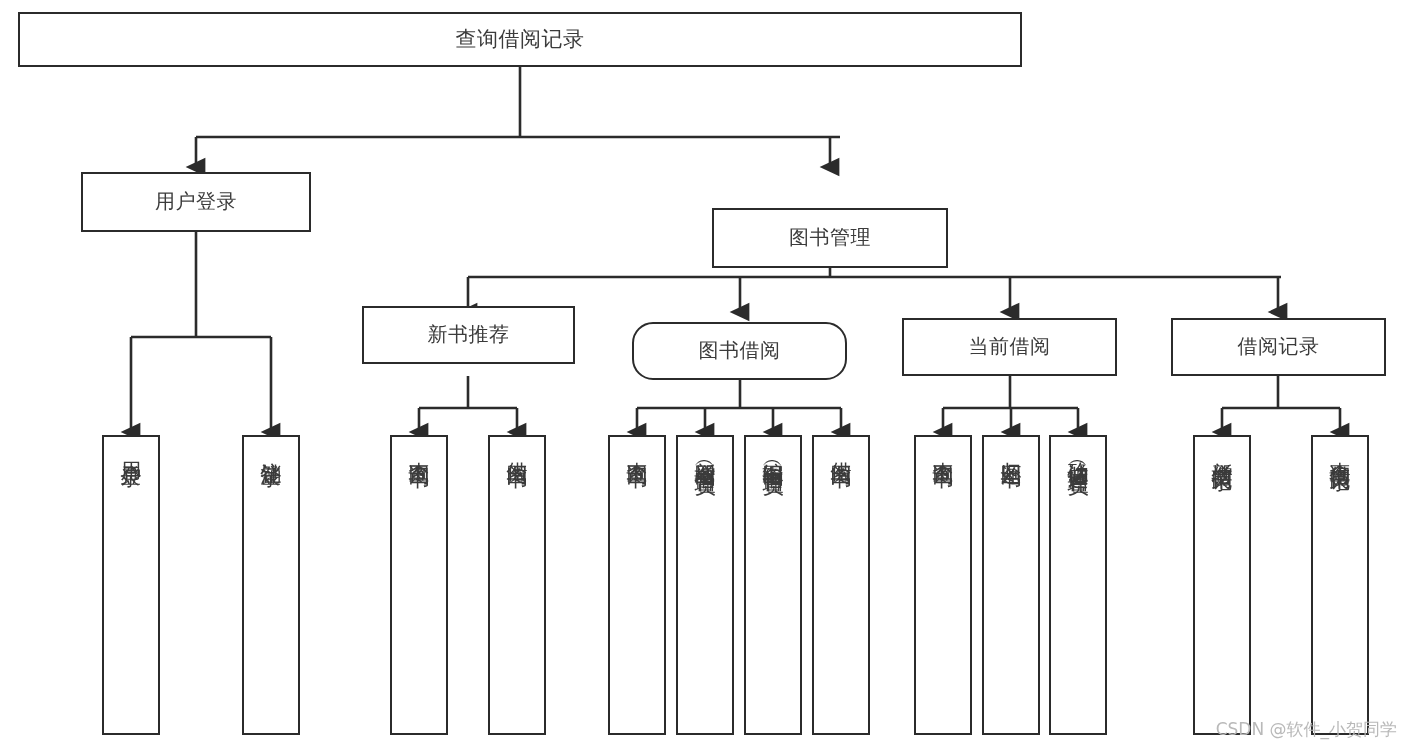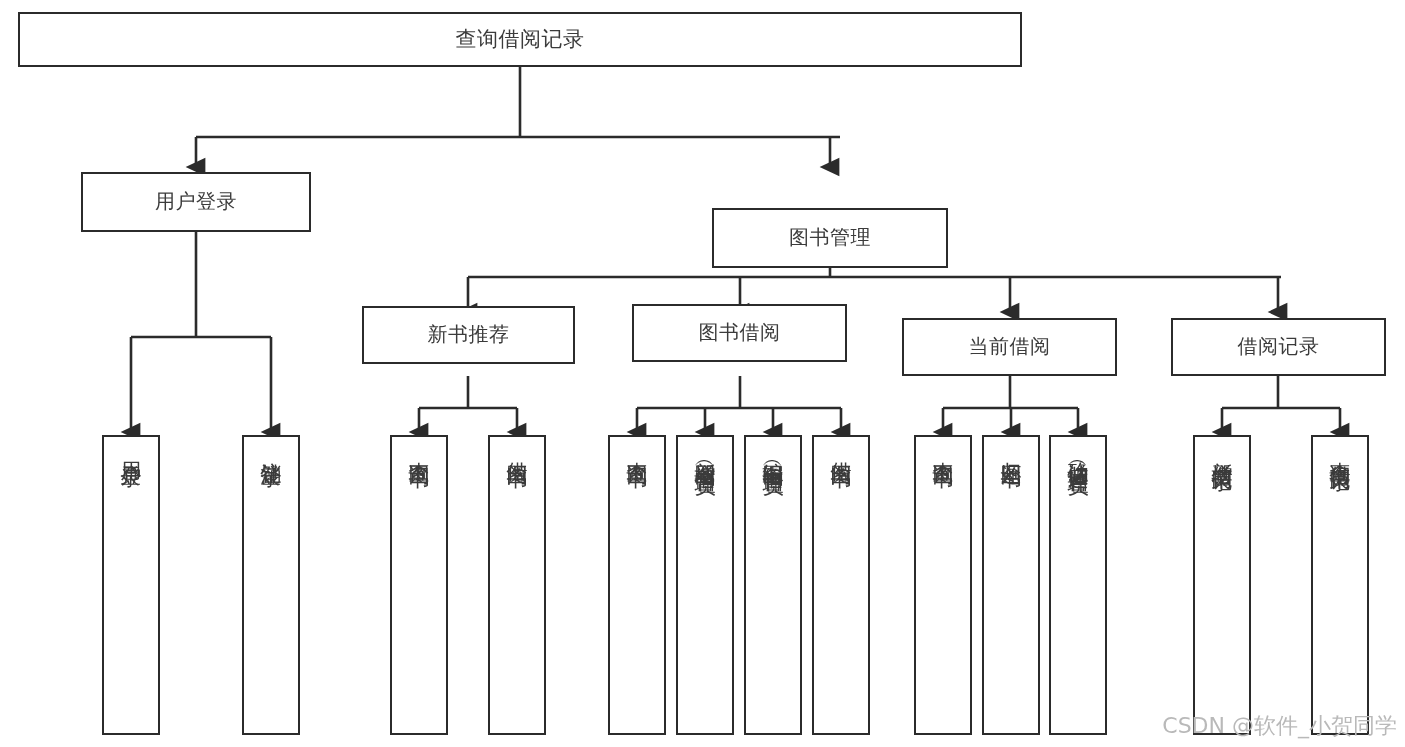--- a/index.html
+++ b/index.html
@@ -58,21 +58,21 @@
     writing-mode: vertical-rl;
     text-orientation: upright;
     font-size: 21px;
     line-height: 1.05;
     letter-spacing: 2px;
   }
   .watermark {
     position: absolute;
     right: 8px;
     bottom: 6px;
-    font-size: 22px;
+    font-size: 17px;
     color: #b9b9b9;
     white-space: nowrap;
     z-index: 3;
     font-family: "DejaVu Sans", "Liberation Sans", sans-serif;
   }
 </style>
 </head>
 <body>
 
 <div id="canvas">
@@ -134,21 +134,21 @@
   <div class="node horiz" style="left:81px; top:172px; width:230px; height:60px;">
     <span class="label">用户登录</span>
   </div>
   <div class="node horiz" style="left:712px; top:172px; width:236px; height:60px;margin-top:36px;">
     <span class="label">图书管理</span>
   </div>
 
   <div class="node horiz" style="left:362px; top:306px; width:213px; height:58px;">
     <span class="label">新书推荐</span>
   </div>
-  <div class="node horiz" style="left:632px; top:304px; width:215px; height:58px;">
+  <div class="node horiz" style="left:632px; top:322px; width:215px; height:58px;border-radius:21px;">
     <span class="label">图书借阅</span>
   </div>
   <div class="node horiz" style="left:902px; top:318px; width:215px; height:58px;">
     <span class="label">当前借阅</span>
   </div>
   <div class="node horiz" style="left:1171px; top:318px; width:215px; height:58px;">
     <span class="label">借阅记录</span>
   </div>
 
   <div class="node vert" style="left:102px; top:435px; width:58px; height:300px;">

